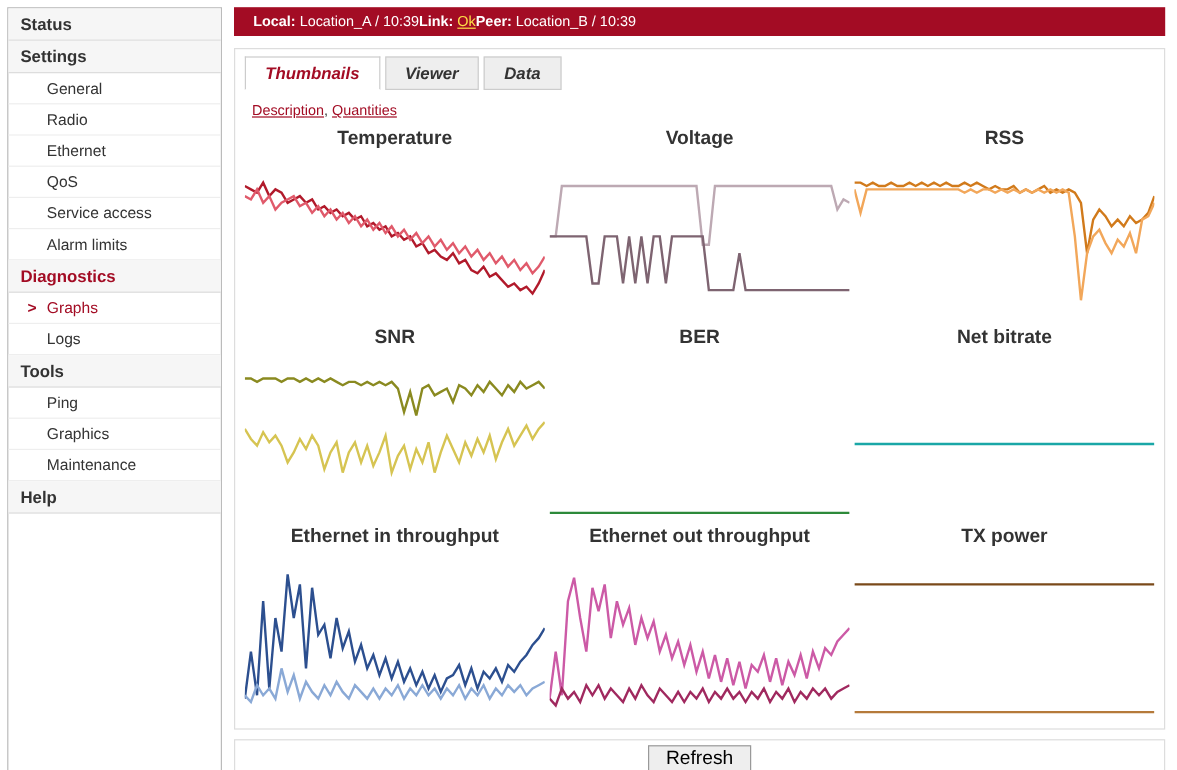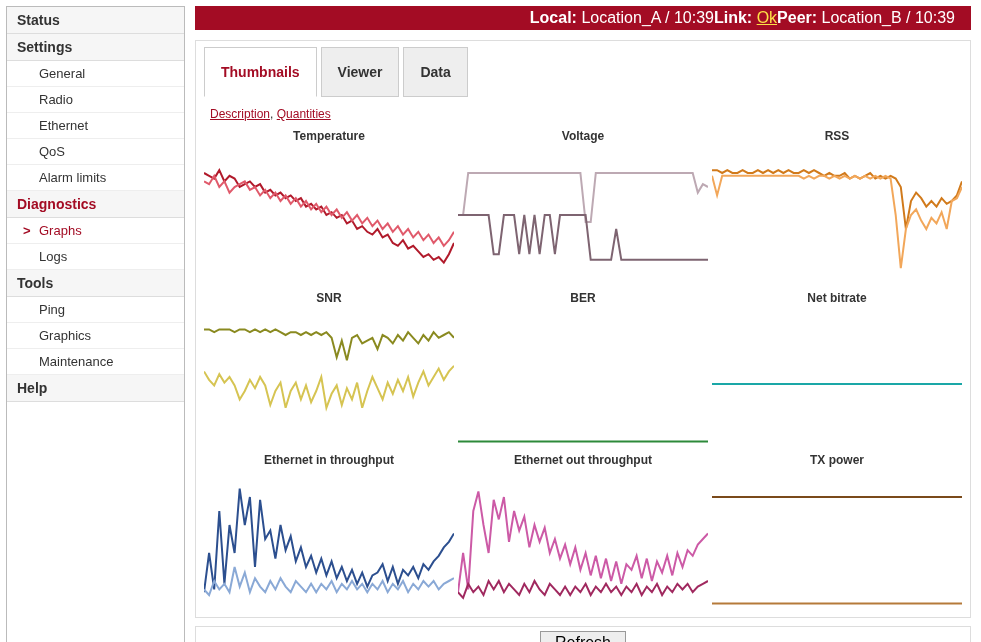--- a/index.html
+++ b/index.html
@@ -46,59 +46,60 @@
     font-weight: bold;
   }
   
   .main { flex: 1; padding: 6px 10px 0 10px; }
   .statusbar {
     background: #a30c24;
     color: #fff;
     height: 24px;
     display: flex;
     align-items: center;
-    justify-content: flex-end;
-    font-size: 16px;
+    justify-content: flex-start;
+    font-size: 12px;
     padding: 0 16px;
   }
   .statusbar b { font-weight: bold; }
   .statusbar a { color: #fde047; text-decoration: underline; }
   .content-panel {
     border: 1px solid #ddd;
     margin-top: 10px;
     background: #fff;
     min-height: 542px;
     padding: 6px 8px 8px 8px;
   }
   .tabs { display: flex; gap: 4px; }
   .tab {
-    padding: 16px 16px;
+    padding: 5px 16px;
     font-size: 14px;
     font-weight: bold;
     border: 1px solid #ccc;
     background: #eee;
     cursor: pointer;
+    font-style: italic;
   }
   .tab.active {
     background: #fff;
     color: #a30c24;
     border-bottom: 1px solid #fff;
   }
   .sublinks {
     margin: 10px 0 4px 6px;
     font-size: 12px;
   }
   .sublinks a { color: #a30c24; text-decoration: underline; cursor: pointer; }
   .chart-grid {
     display: grid;
     grid-template-columns: repeat(3, 1fr);
     gap: 2px 4px;
   }
   .chart-cell { text-align: center; }
-  .chart-title { font-weight: 600; font-size: 12px; padding: 4px 0 2px 0; }
+  .chart-title { font-weight: 600; font-size: 16px; padding: 4px 0 2px 0; }
   .chart-body { width: 250px; height: 140px; margin: 0 auto; }
   .chart-body svg { width: 100%; height: 100%; }
   .refresh-bar {
     margin-top: 8px;
     border: 1px solid #ddd;
     text-align: center;
     padding: 4px;
   }
   .refresh-bar button {
     padding: 2px 14px;
@@ -112,20 +113,21 @@
 <body>
 
 <div class="app">
   <nav class="sidebar" id="sidebar">
       <div class="nav-section-title">Status</div>
       <div class="nav-section-title">Settings</div>
       <div class="nav-item">General</div>
       <div class="nav-item">Radio</div>
       <div class="nav-item">Ethernet</div>
       <div class="nav-item">QoS</div>
+      <div class="nav-item">Service access</div>
       <div class="nav-item">Alarm limits</div>
       <div class="nav-section-title active">Diagnostics</div>
       <div class="nav-item active">Graphs</div>
       <div class="nav-item">Logs</div>
       <div class="nav-section-title">Tools</div>
       <div class="nav-item">Ping</div>
       <div class="nav-item">Graphics</div>
       <div class="nav-item">Maintenance</div>
       <div class="nav-section-title">Help</div>
     </nav>

